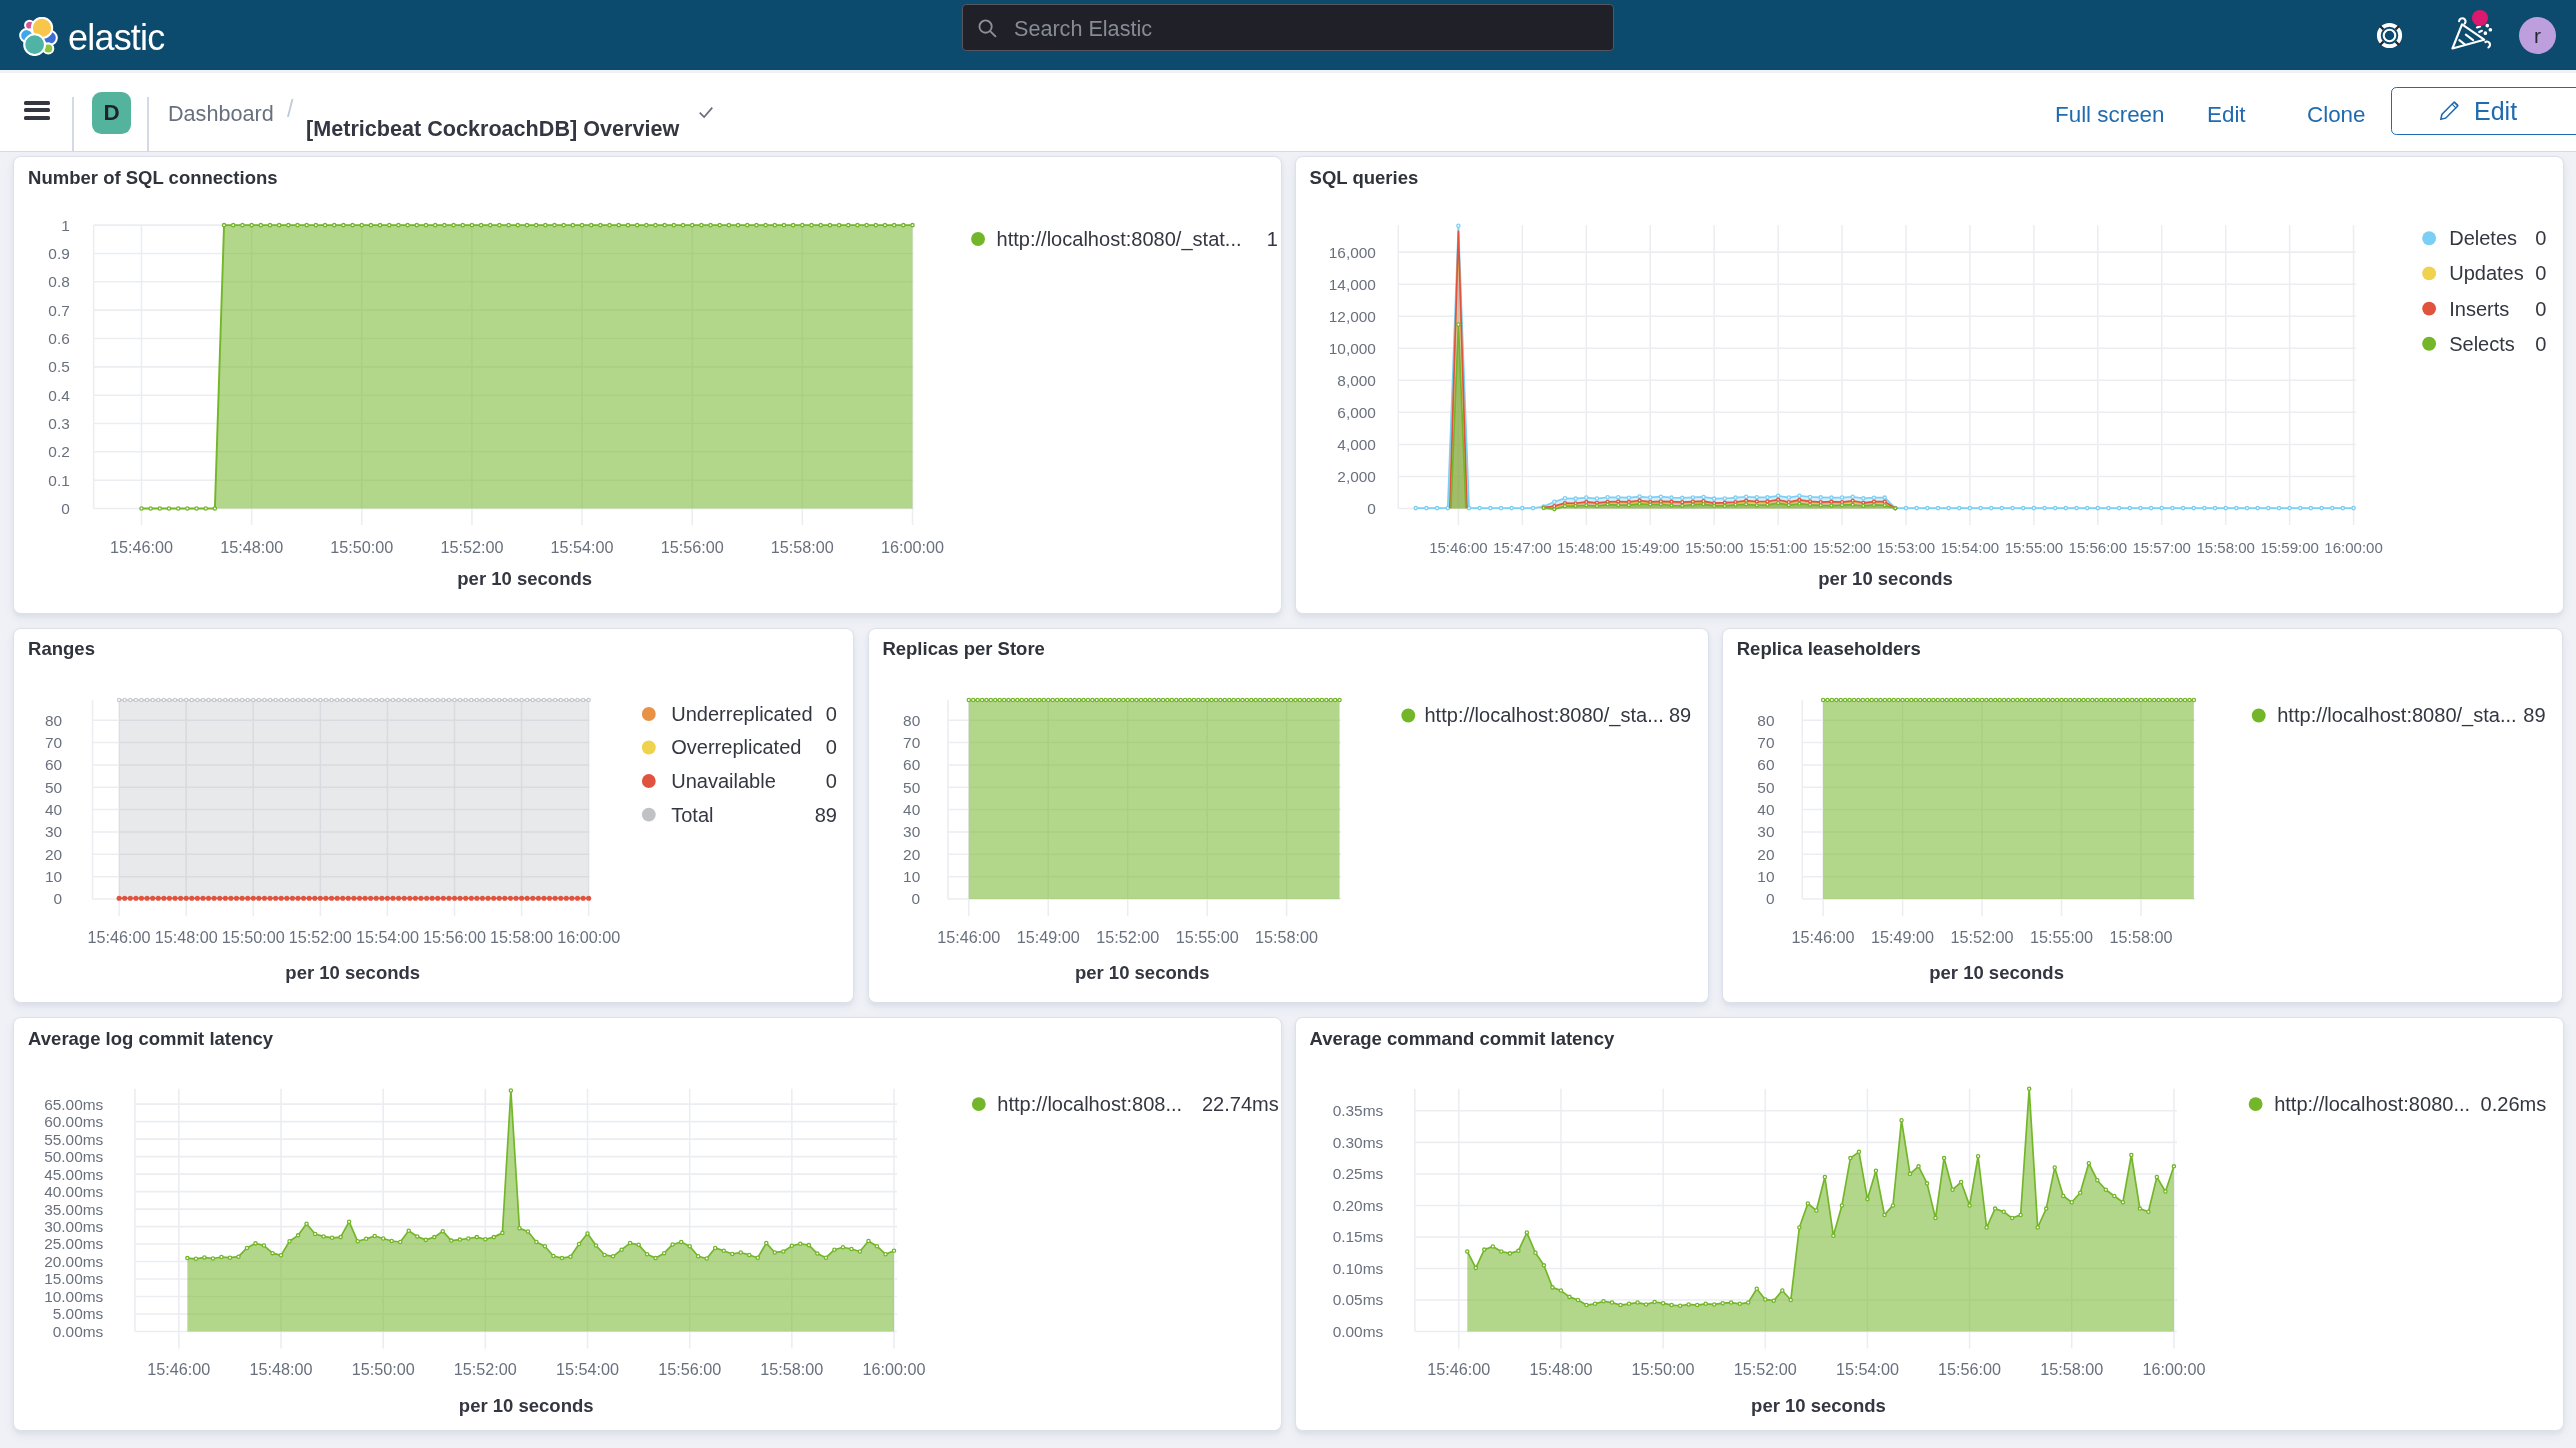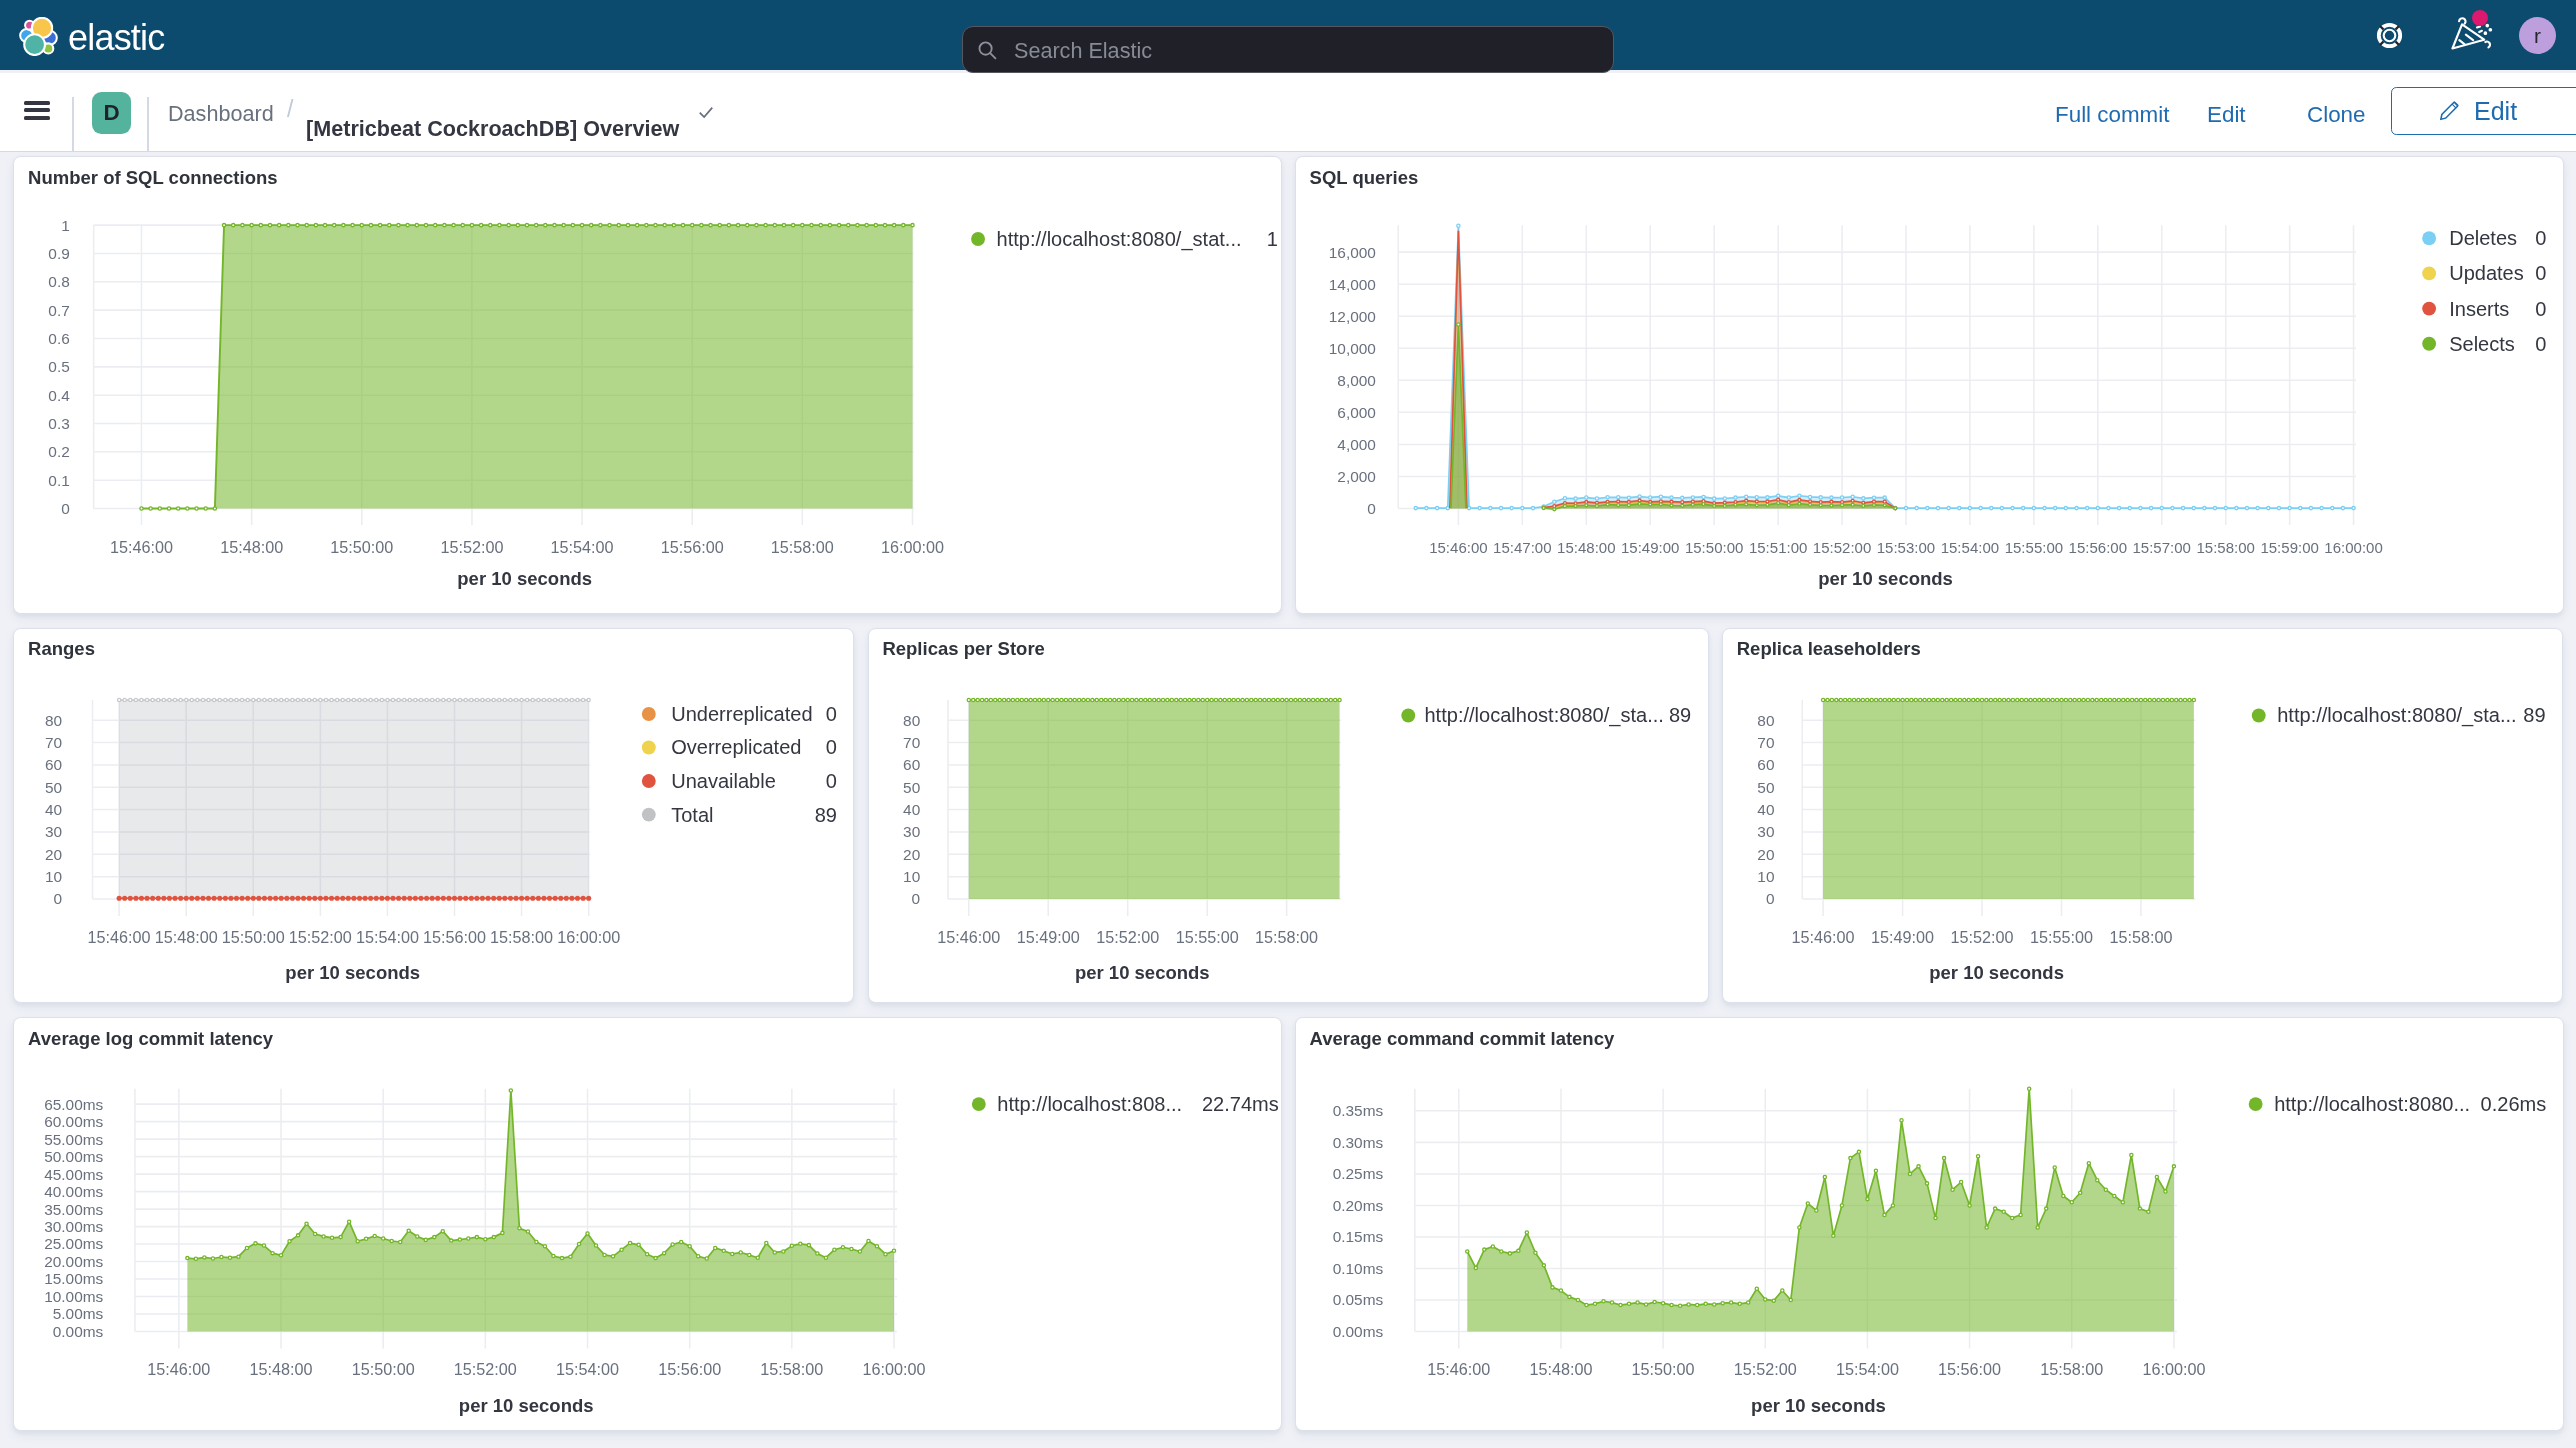--- a/index.html
+++ b/index.html
@@ -1,19 +1,19 @@
 <!DOCTYPE html>
 <html style="font-size:12.3px"><head><meta charset="utf-8"><title>[Metricbeat CockroachDB] Overview - Elastic</title>
 <style>
 * { margin:0; padding:0; box-sizing:border-box; }
 html,body { width:2576px; height:1448px; font-family:"Liberation Sans",sans-serif; background:#eff1f7; overflow:hidden; }
 #topbar { position:absolute; left:0; top:0; width:2576px; height:70px; background:#0c4a6e; }
 .logo { position:absolute; left:18.5px; top:17px; }
 #brand { position:absolute; left:68px; top:17px; font-size:36px; color:#fff; letter-spacing:-0.8px; }
-#search { position:absolute; left:962px; top:26px; width:652px; height:47px; background:#202128; border:1.5px solid #55565E; border-radius:11px;text-decoration:underline; }
+#search { position:absolute; left:962px; top:4px; width:652px; height:47px; background:#202128; border:1.5px solid #55565E; border-radius:4px;text-decoration:underline; }
 #search .ph { position:absolute; left:51px; top:10.8px; font-size:21.6px; color:#878b95; }
 #search svg { position:absolute; left:13px; top:12.3px; }
 .icoHelp { position:absolute; left:2375px; top:21px; }
 .icoParty { position:absolute; left:2449px; top:17px; }
 #pinkdot { position:absolute; left:2472px; top:10px; width:16px; height:16px; border-radius:50%; background:#DB1A6F; }
 #avatar { position:absolute; left:2519px; top:17px; width:37px; height:37px; border-radius:50%; background:#BE9FDE; color:#25282f; font-size:21px; text-align:center; line-height:37px; }
 #navbar { position:absolute; left:0; top:73px; width:2576px; height:79px; background:#fff; border-bottom:1.5px solid #D3DAE6; }
 #hamburger div { position:absolute; left:24px; width:26px; height:3.9px; border-radius:1.5px; background:#343741; }
 .vsep { position:absolute; width:1.5px; background:#D3DAE6; }
 #dbadge { position:absolute; left:92px; top:19px; width:39px; height:42px; border-radius:9.3px; background:#54B39C; color:#1f2328; font-size:22.4px; font-weight:bold; text-align:center; line-height:42px; }
@@ -1179,21 +1179,21 @@
     </div>
 <div class="vsep" style="left:72px;top:24px;height:54px"></div>
 <div id="dbadge">D</div>
 <div class="vsep" style="left:147px;top:24px;height:54px"></div>
 <span id="bc1">Dashboard</span>
 <span id="bcsep">/</span>
 <span id="bc2">[Metricbeat CockroachDB] Overview</span>
 <svg width="20" height="20" viewBox="0 0 16 16" style="position:absolute;left:696px;top:29px" fill="none" stroke="#69707D" stroke-width="1.4">
       <path d="M3 8.5 L6.5 12 L13 4.5"></path>
     </svg>
-<span class="toplink" style="left:2055px">Full commit</span>
+<span class="toplink" style="left:2055px">Full screen</span>
 <span class="toplink" style="left:2207px">Edit</span>
 <span class="toplink" style="left:2307px">Clone</span>
 <div id="editbtn">
       <svg width="23" height="23" viewBox="0 0 16 16" fill="#1F6BB0">
         <path d="M11.25 1.32a1.1 1.1 0 0 1 1.56 0l1.87 1.87a1.1 1.1 0 0 1 0 1.56L6.3 13.13 2 14l.87-4.3 8.38-8.38zM10.6 3.53 3.9 10.23l-.52 2.39 2.39-.52 6.7-6.7-1.87-1.87zm1.3-1.3-.73.73 1.87 1.87.73-.73-1.87-1.87z"></path>
       </svg>
       <span>Edit</span>
     </div>
 </div>
 

